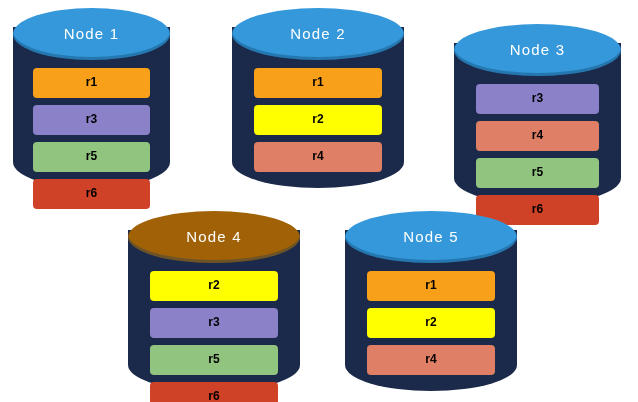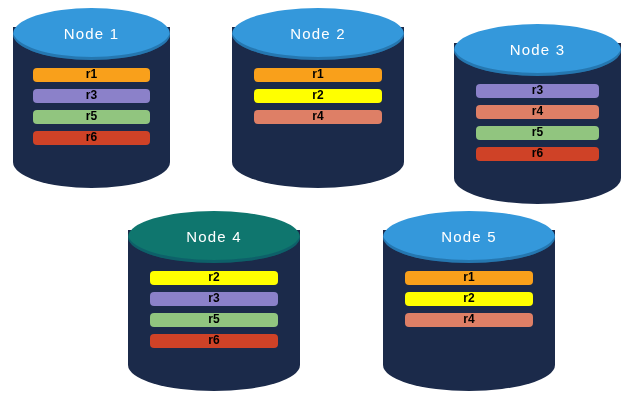--- a/index.html
+++ b/index.html
@@ -56,21 +56,21 @@
     left: 0;
     top: 60px;
     width: 100%;
     display: flex;
     flex-direction: column;
     align-items: center;
     gap: 7px;
   }
   .replica {
     width: 74%;
-    height: 14px;
+    height: 30px;
     border-radius: 4px;
     display: flex;
     align-items: center;
     justify-content: center;
     box-sizing: border-box;
   }
   .replica-label {
     font-size: 12px;
     font-weight: bold;
     color: #000000;
@@ -135,39 +135,39 @@
         <div class="replica" style="background: rgb(145, 197, 127);">
           <span class="replica-label">r5</span>
         </div>
         <div class="replica" style="background: rgb(207, 66, 39);">
           <span class="replica-label">r6</span>
         </div>
       </div>
     </div>
     <div class="node" style="left: 128px; top: 211px; width: 172px; height: 180px;">
       <div class="cyl-body" style="background: rgb(27, 42, 74);"></div>
-      <div class="cyl-top" style="background: #0f766e; align-items: center;">
+      <div class="cyl-top" style="background: #a16207; align-items: center;">
         <span class="node-label">Node 4</span>
       </div>
       <div class="replica-list">
         <div class="replica" style="background: rgb(255, 255, 0);">
           <span class="replica-label">r2</span>
         </div>
         <div class="replica" style="background: rgb(139, 129, 201);">
           <span class="replica-label">r3</span>
         </div>
         <div class="replica" style="background: rgb(145, 197, 127);">
           <span class="replica-label">r5</span>
         </div>
         <div class="replica" style="background: rgb(207, 66, 39);">
           <span class="replica-label">r6</span>
         </div>
       </div>
     </div>
-    <div class="node" style="left: 345px; top: 211px; width: 172px; height: 180px; margin-left: 38px;">
+    <div class="node" style="left: 345px; top: 211px; width: 172px; height: 180px;">
       <div class="cyl-body" style="background: rgb(27, 42, 74);"></div>
       <div class="cyl-top" style="background: rgb(52, 152, 219);">
         <span class="node-label">Node 5</span>
       </div>
       <div class="replica-list">
         <div class="replica" style="background: rgb(249, 160, 27);">
           <span class="replica-label">r1</span>
         </div>
         <div class="replica" style="background: rgb(255, 255, 0);">
           <span class="replica-label">r2</span>

